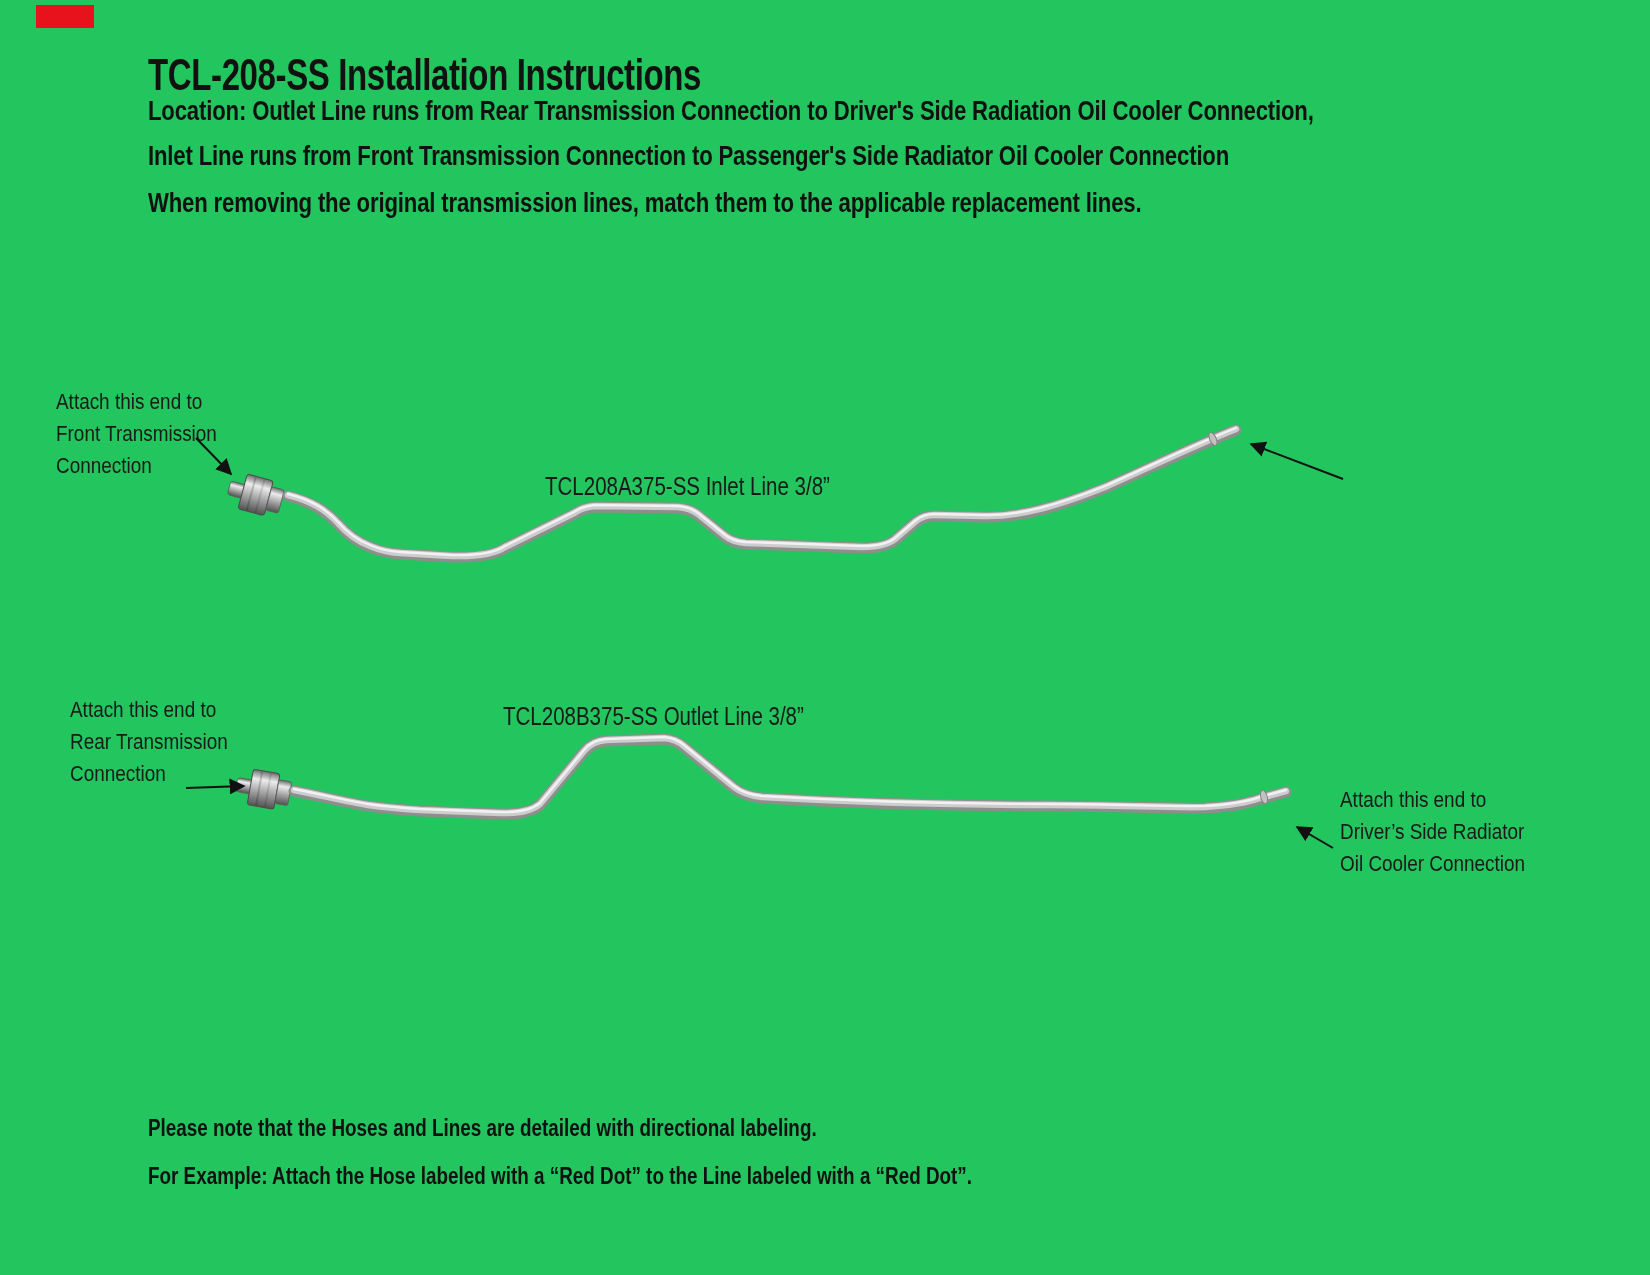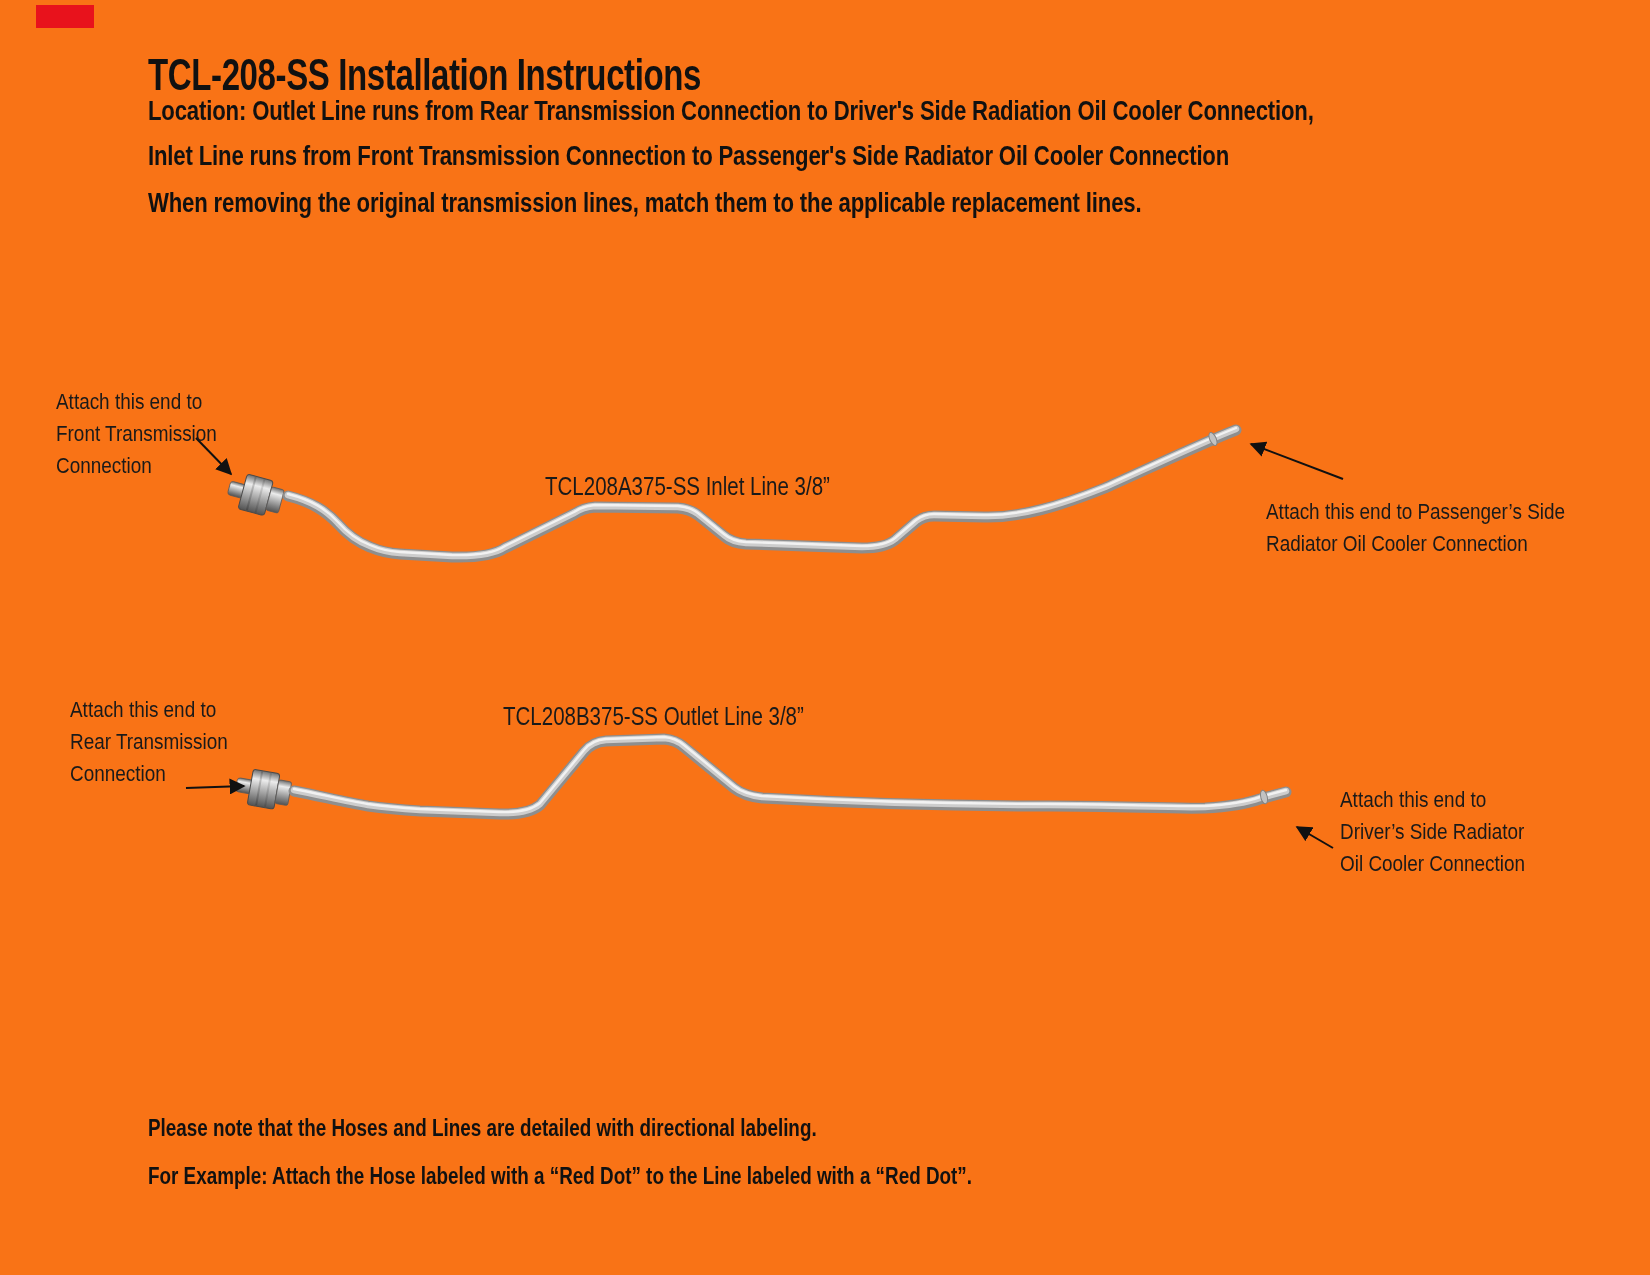--- a/index.html
+++ b/index.html
@@ -1,19 +1,19 @@
 <!DOCTYPE html>
 <html><head>
 <meta charset="utf-8">
 <style>
   html,body{margin:0;padding:0;background:#ffffff;}
   .page{
     position:relative;
     width:1650px;height:1275px;
-    background:#f97316;
+    background:#22c55e;
     font-family:"Liberation Sans", sans-serif;
     color:#111;
     overflow:hidden;
   }
   .abs{position:absolute;}
   .cond{transform:scaleX(0.82);transform-origin:0 0;white-space:nowrap;}
   .cond88{transform:scaleX(0.86);transform-origin:0 0;white-space:nowrap;}
   .title{
     left:148px;top:50px;
     font-size:44px;font-weight:bold;letter-spacing:-0.5px;
@@ -134,24 +134,20 @@
       <line x1="1333" y1="848" x2="1297" y2="827" marker-end="url(#ah)"></line>
     </g>
   </svg>
 
   <div class="abs partlabel p1 cond">TCL208A375-SS Inlet Line 3/8”</div>
   <div class="abs callout c-l1">
     <div class="cond88">Attach this end to</div>
     <div class="cond88">Front Transmission</div>
     <div class="cond88">Connection</div>
   </div>
-  <div class="abs callout c-r1">
-    <div class="cond88">Attach this end to Passenger’s Side</div>
-    <div class="cond88">Radiator Oil Cooler Connection</div>
-  </div>
 
   <div class="abs partlabel p2 cond">TCL208B375-SS Outlet Line 3/8”</div>
   <div class="abs callout c-l2">
     <div class="cond88">Attach this end to</div>
     <div class="cond88">Rear Transmission</div>
     <div class="cond88">Connection</div>
   </div>
   <div class="abs callout c-r2">
     <div class="cond88">Attach this end to</div>
     <div class="cond88">Driver’s Side Radiator</div>

